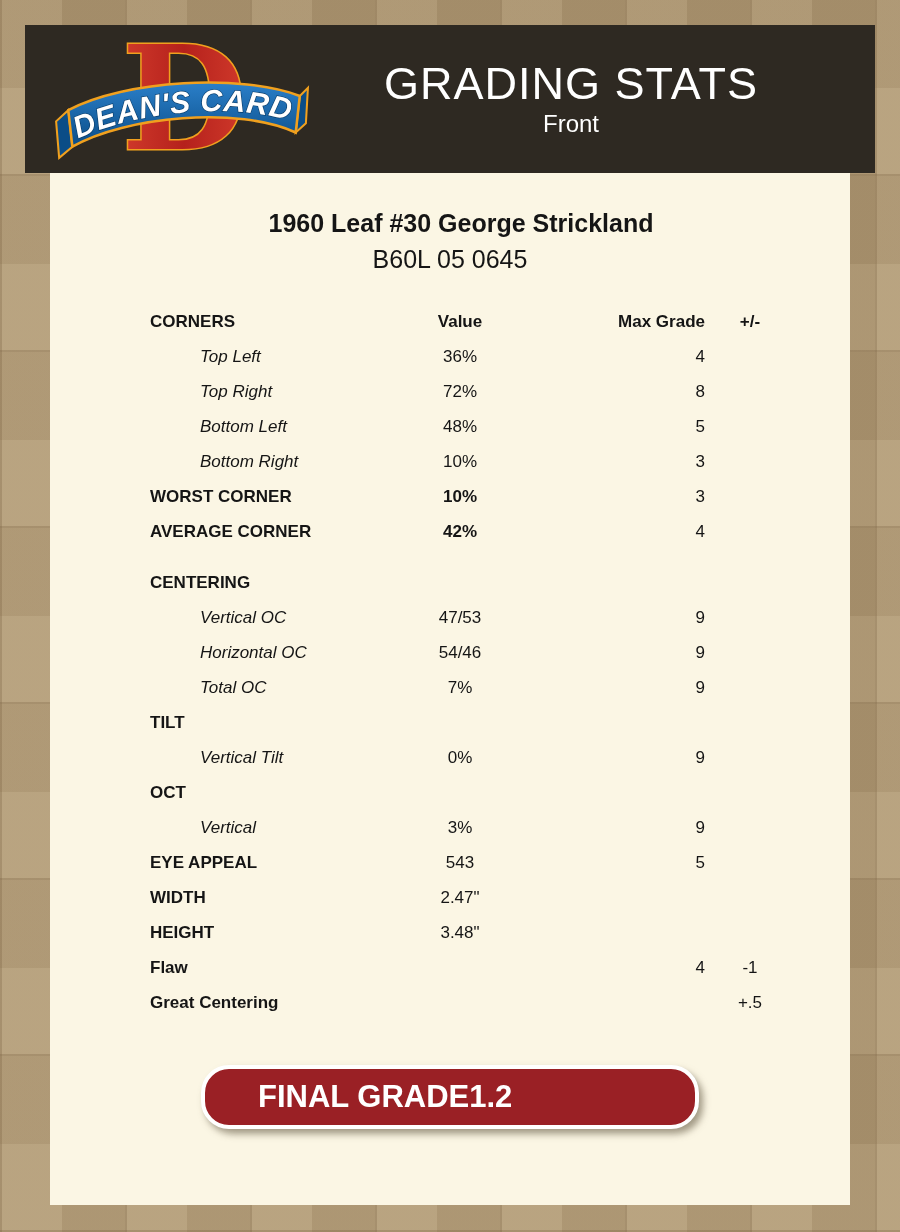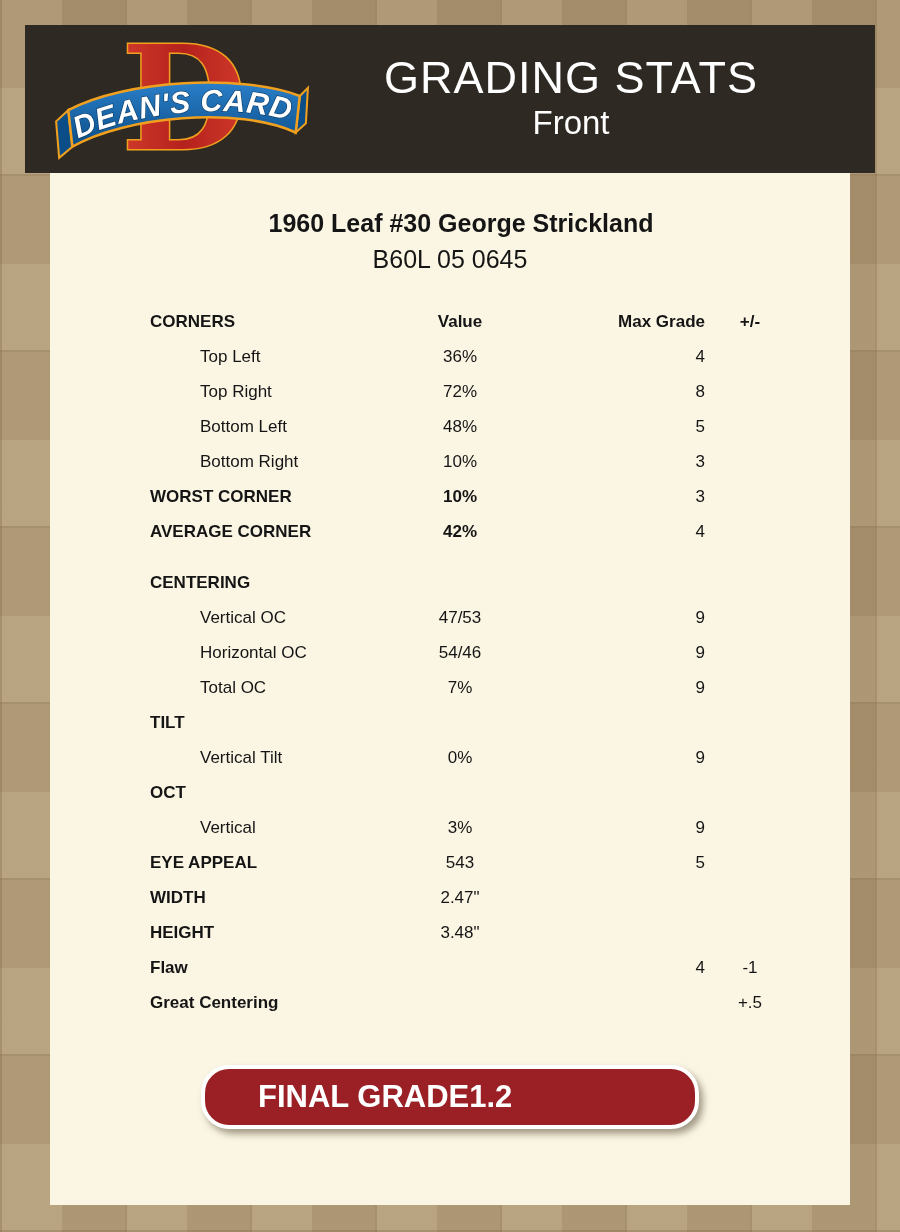--- a/index.html
+++ b/index.html
@@ -28,38 +28,38 @@
   }
   .topbar{
     position:absolute;left:25px;top:25px;width:850px;height:148px;
     background:var(--header-bg);
     display:flex;align-items:center;
   }
   .logo{width:256px;height:132px;margin-left:28px;flex:none;position:relative;}
   .logo svg{width:100%;height:100%;display:block;overflow:visible;}
   .titles{flex:1;text-align:center;color:#fff;padding-right:42px;}
   .main-title{font-size:45px;line-height:1.1;letter-spacing:1px;}
-  .sub-title{font-size:33px;line-height:1.3;}
+  .sub-title{font-size:24px;line-height:1.3;}
   .card{
     position:absolute;left:50px;top:173px;width:800px;height:1032px;
     background:var(--card-bg);
     padding-top:32px;
   }
   .card-title{text-align:center;font-size:25px;font-weight:bold;line-height:36px;padding-left:22px;}
   .card-serial{text-align:center;font-size:25px;line-height:36px;}
   .stats-table{margin-top:27px;}
   .row{
     display:flex;height:35px;align-items:center;
     padding-left:100px;padding-right:55px;
     font-size:17px;line-height:35px;
   }
   .row.gap{margin-top:16px;}
   .c{white-space:nowrap;}
   .c.label{width:245px;flex:none;}
-  .c.label.indent{padding-left:50px;}
+  .c.label.indent{padding-left:50px;font-style:italic;}
   .c.value{width:130px;flex:none;text-align:center;}
   .c.max{width:180px;flex:none;text-align:right;text-indent:14px;}
   .c.pm{width:90px;flex:none;text-align:center;}
   .b{font-weight:bold;}
   .final-grade{
     margin:45px auto 0;width:498px;height:64px;
     background:var(--final-grade-bg);
     border:4px solid #ffffff;border-radius:28px;
     box-shadow:4px 5px 7px rgba(104,93,72,0.6);
     color:var(--final-grade-text);

